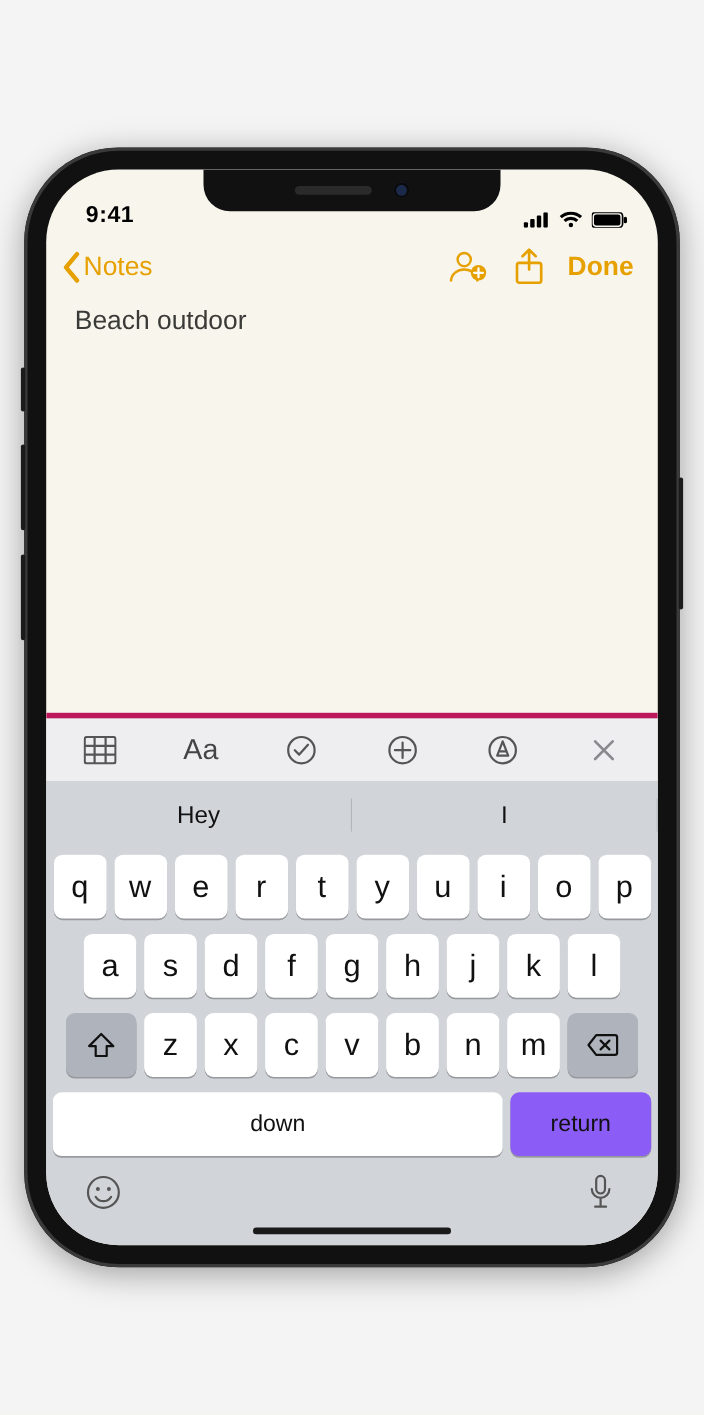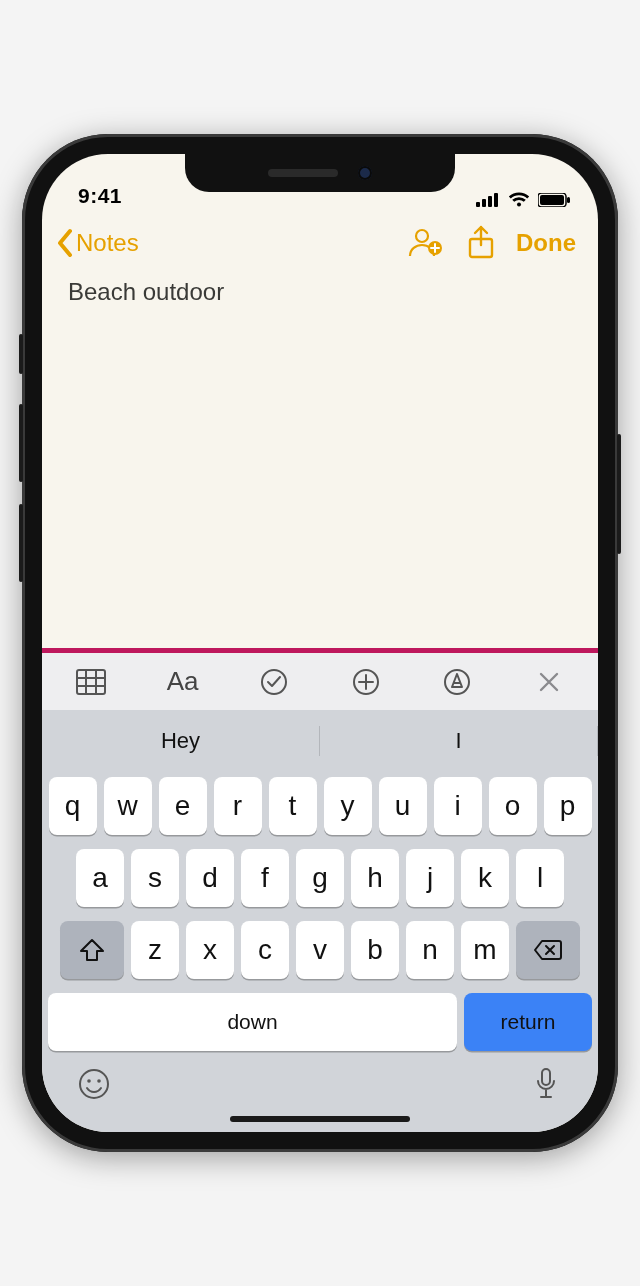--- a/index.html
+++ b/index.html
@@ -74,21 +74,21 @@
   .suggest .s { flex:1; text-align:center; }
 
   .krow { display:flex; justify-content:center; gap:7px; padding:7px 6px; }
   .key { background:#fff; border-radius:8px; box-shadow:0 1.5px 0 rgba(0,0,0,.28); height:58px; display:flex; align-items:center; justify-content:center; font-size:28px; color:#111; }
   .key.letter { width:48px; }
   .krow.r2 { padding-left:32px; padding-right:32px; }
   .key.mod { background:#aeb3bc; width:64px; }
   .key.shift svg, .key.del svg { display:block; }
   .krow.r4 .key.num { width:120px; font-size:21px; background:#b7bcc4; }
   .krow.r4 .key.space { flex:1; font-size:21px; }
-  .krow.r4 .key.return { width:128px; font-size:21px; background:#3b82f6; }
+  .krow.r4 .key.return { width:128px; font-size:21px; background:#8b5cf6; }
   .kb-bottom { height:74px; display:flex; align-items:flex-start; justify-content:space-between; padding:6px 32px 0; color:#444; }
   .emoji, .mic { width:40px; height:40px; display:flex; align-items:center; justify-content:center; }
 
   .home-ind { position:absolute; bottom:10px; left:50%; transform:translateX(-50%); width:180px; height:6px; background:#1a1a1a; border-radius:4px; }
 
 </style>
 </head>
 <body>
 
 <div class="phone">

